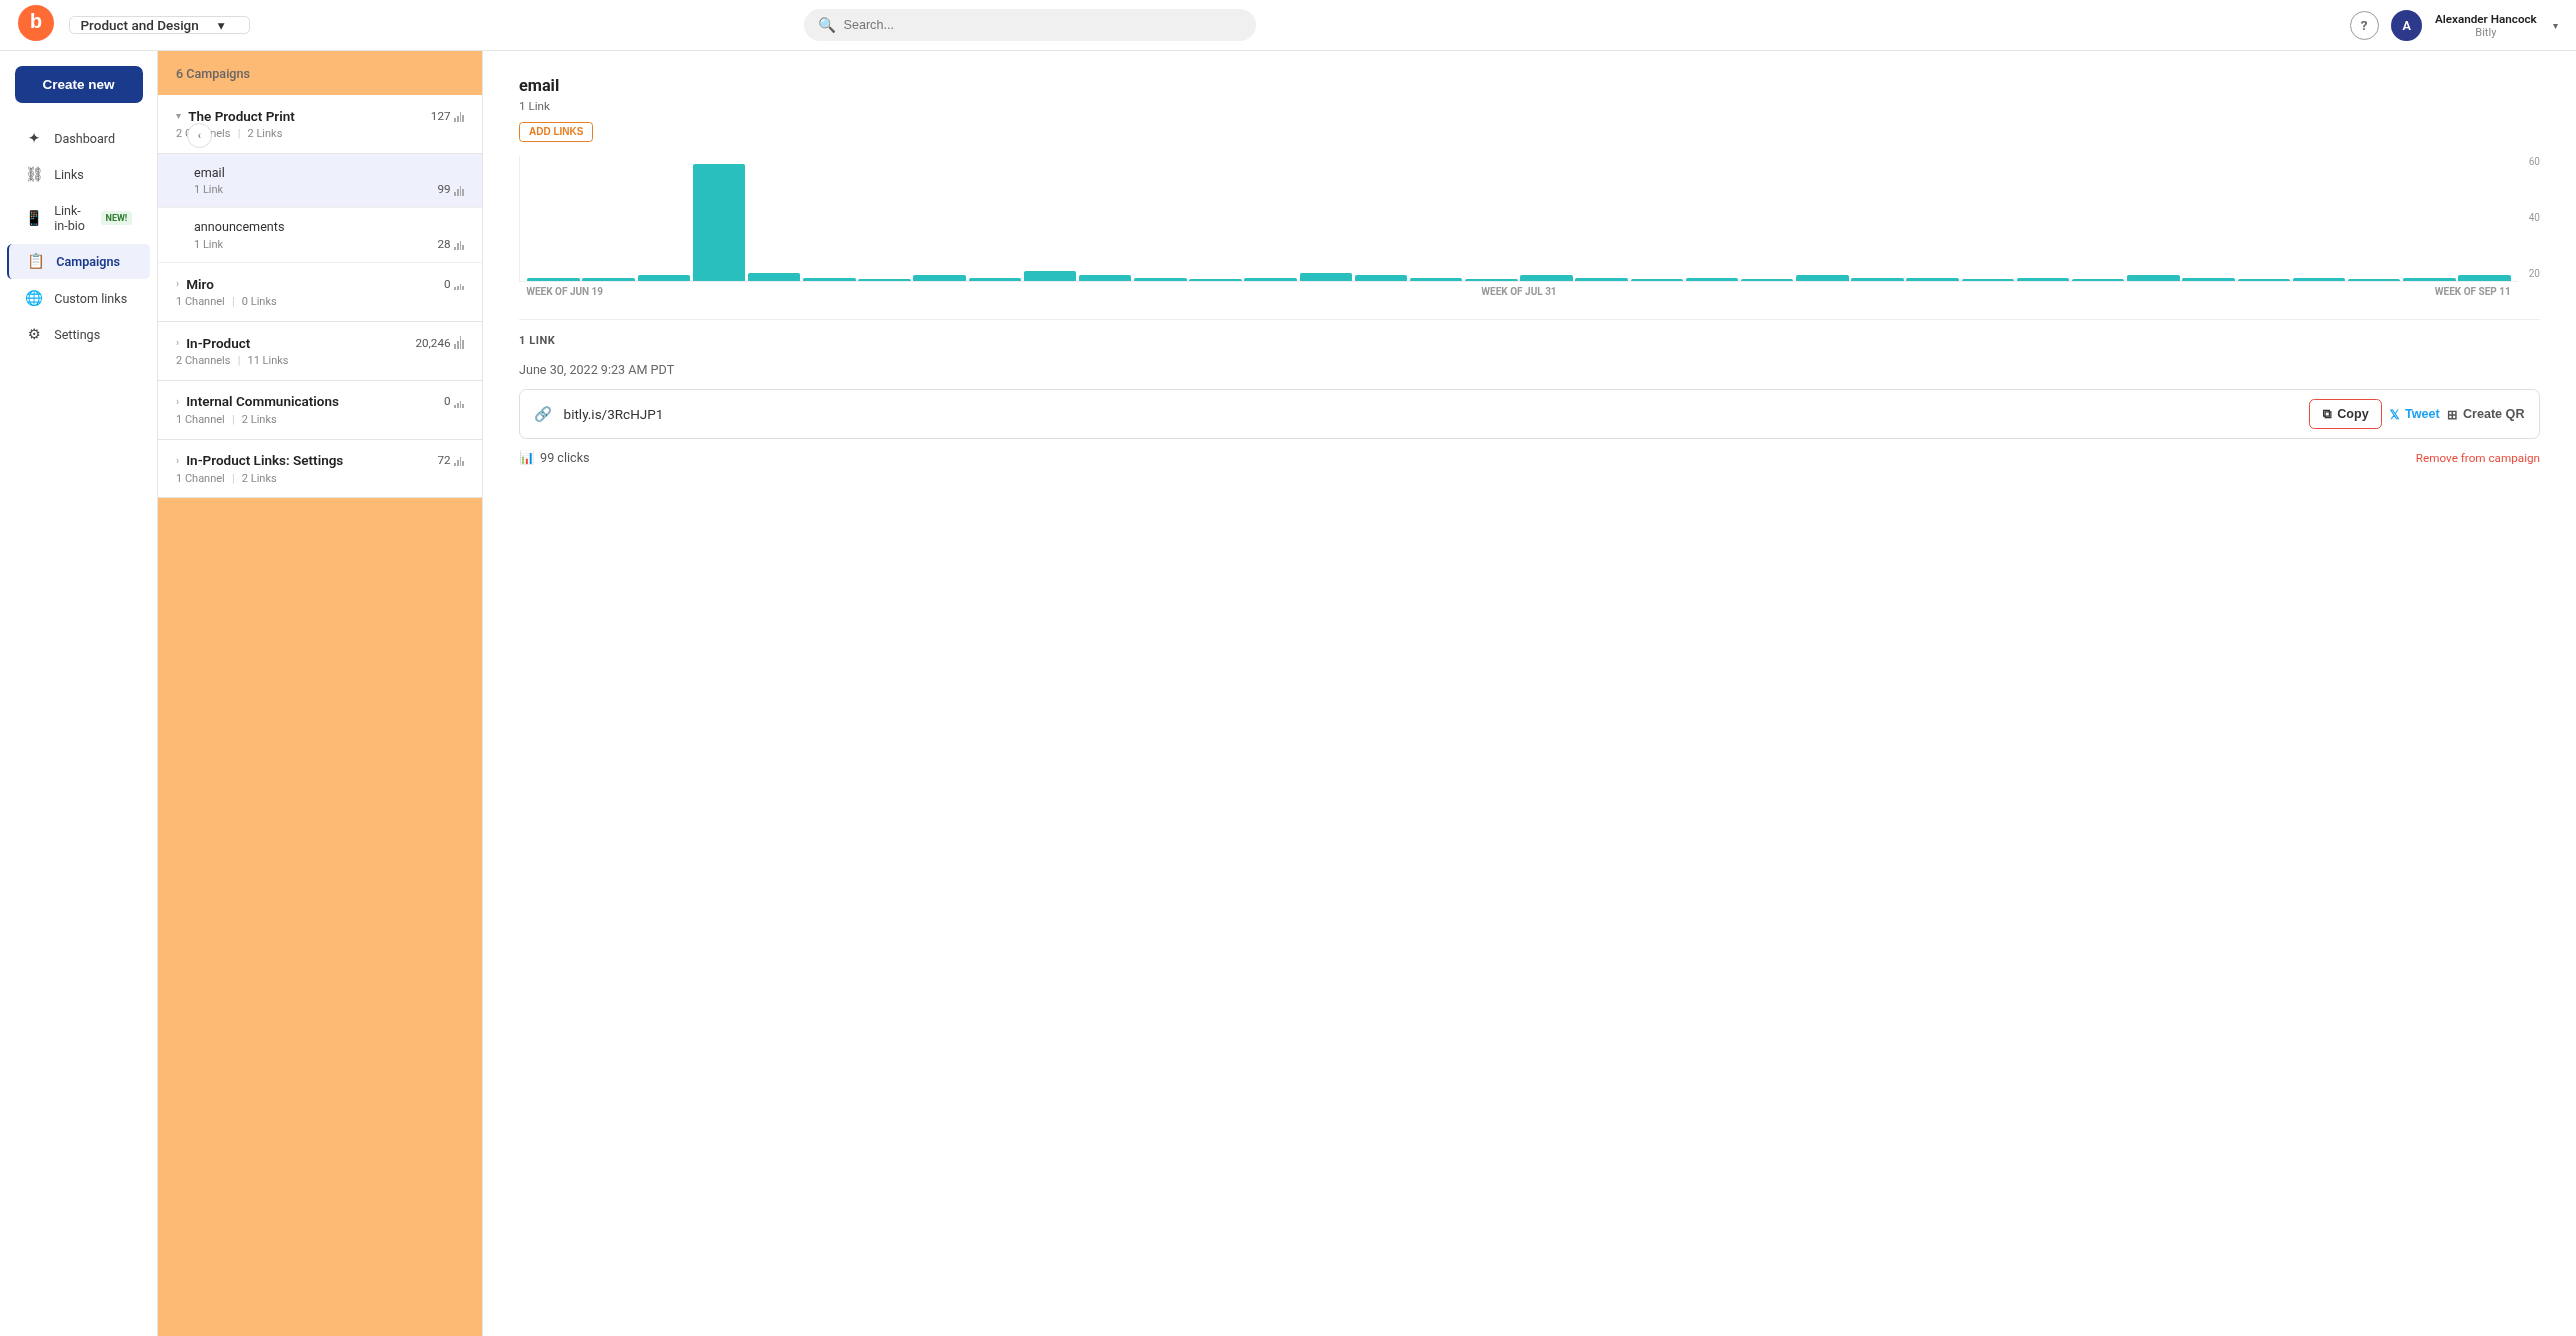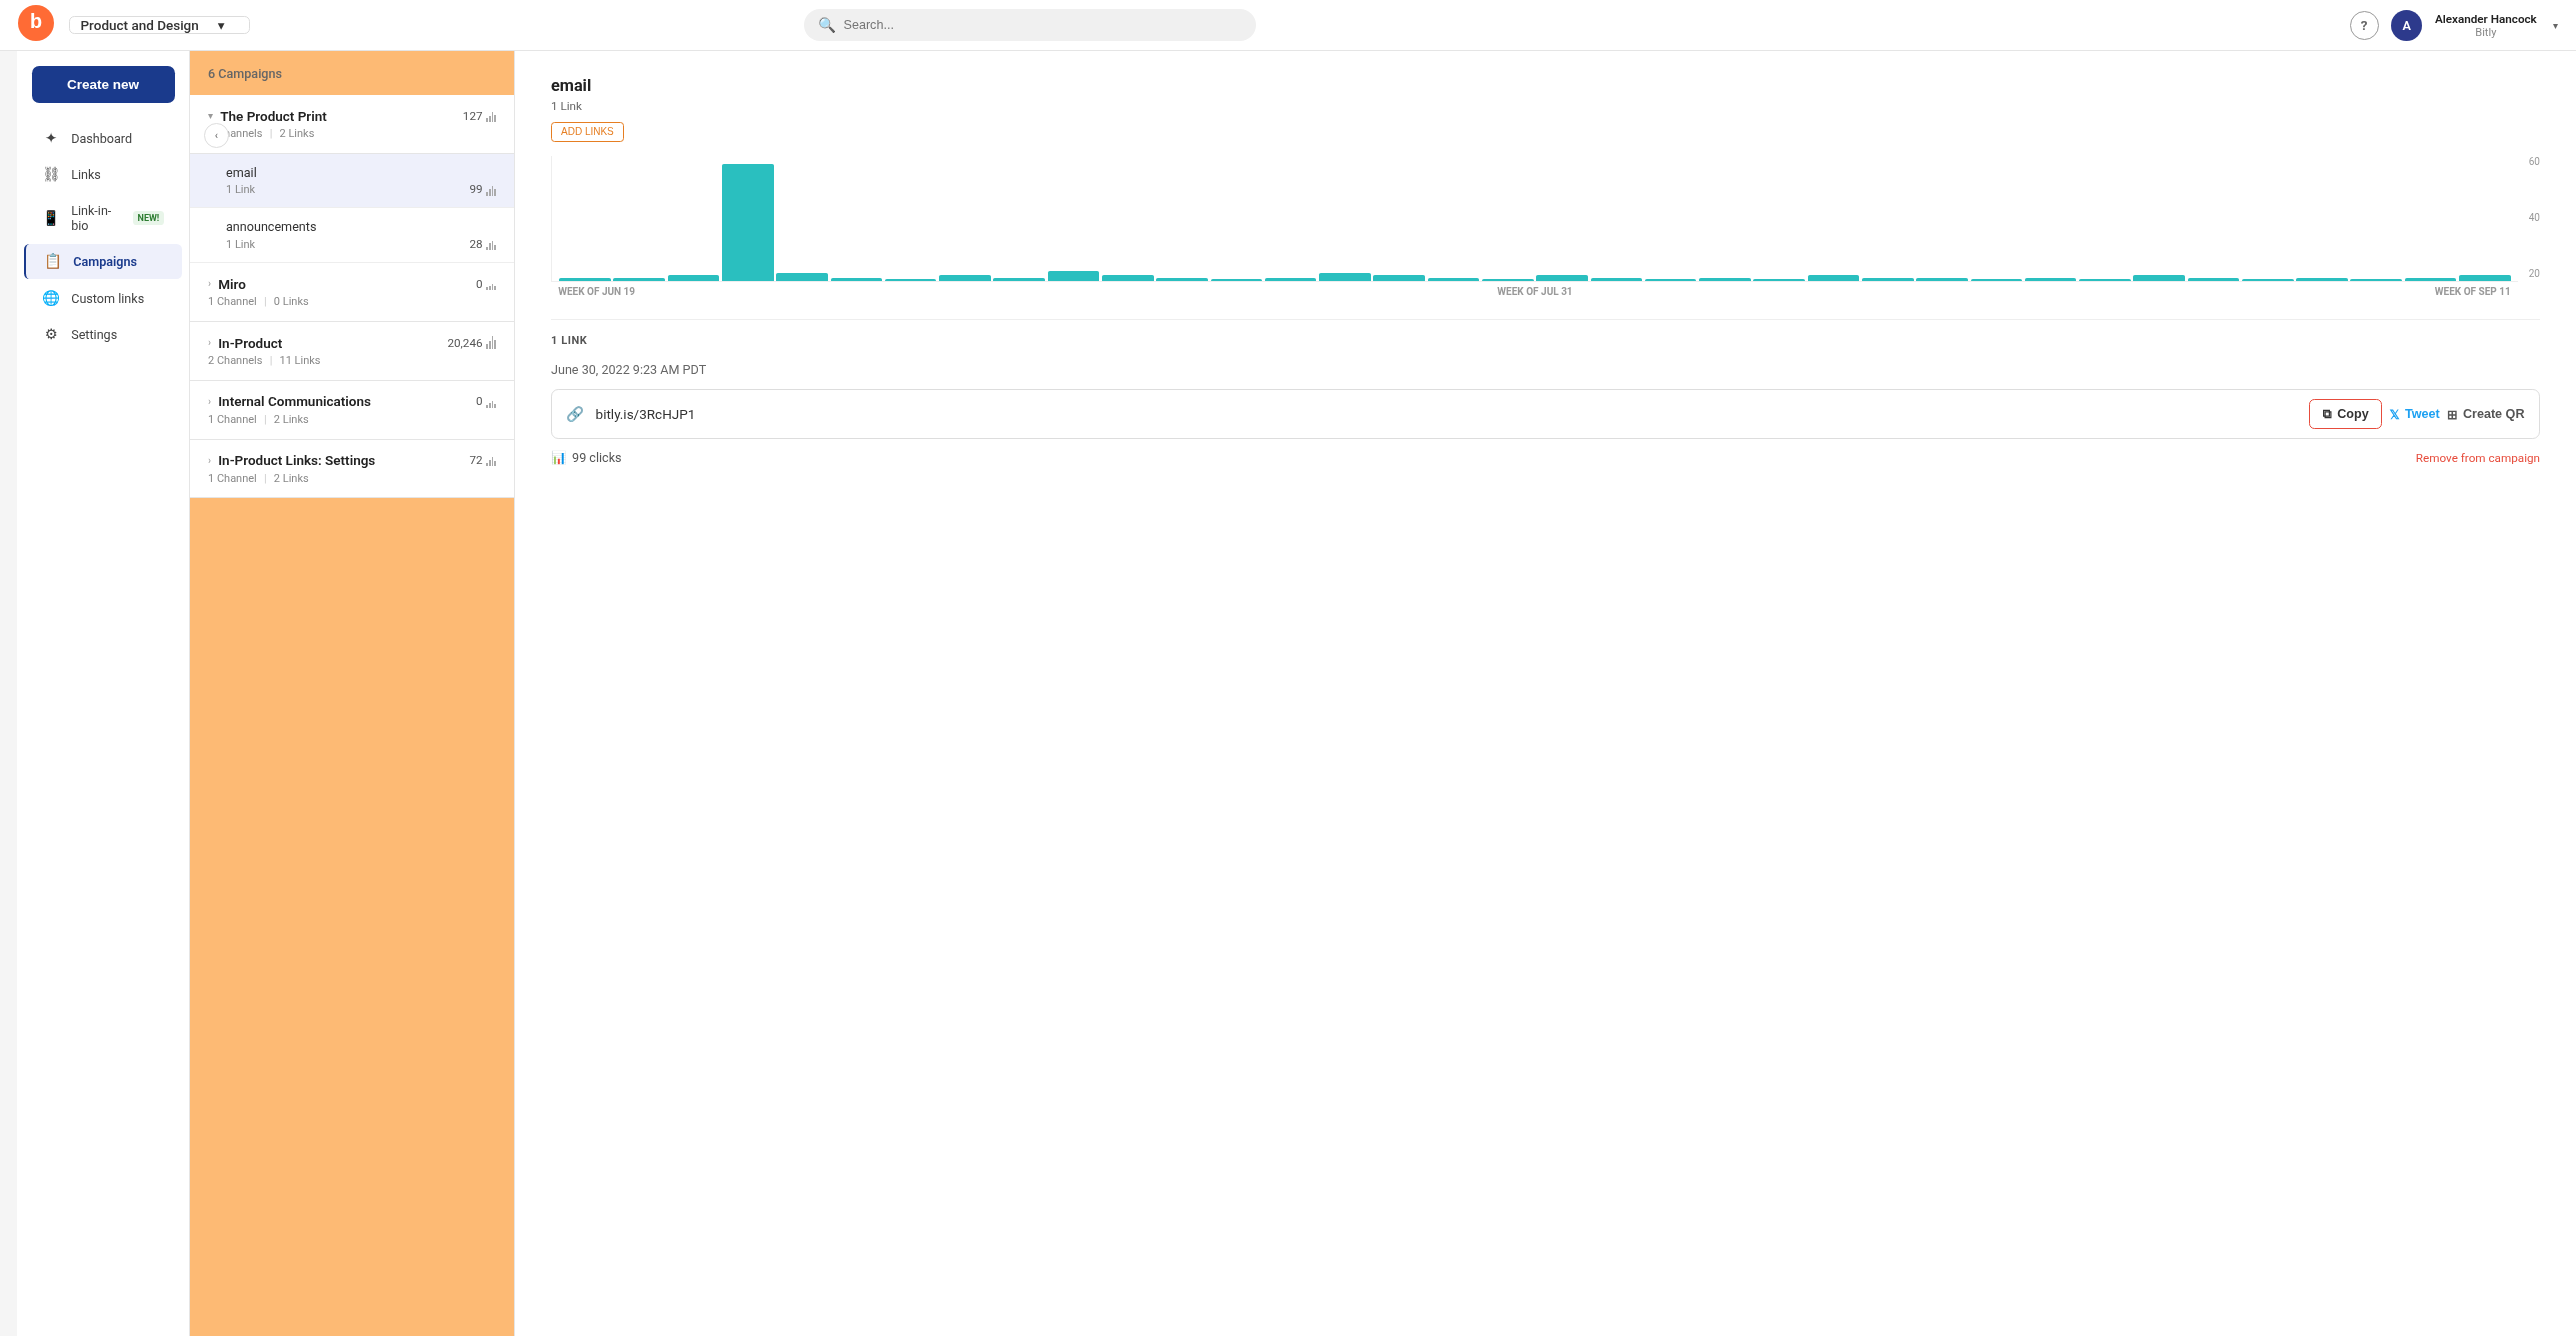--- a/index.html
+++ b/index.html
@@ -34,22 +34,22 @@
     .user-info { display: flex; flex-direction: column; }
     .user-name { font-size: 11.7px; font-weight: 600; color: #222; }
     .user-company { font-size: 11px; color: #888; text-align: center; }
     .chevron-down { font-size: 10px; color: #666; margin-left: 3.6px; }
 
     
     .main-layout { display: flex; flex: 1; overflow: hidden; }
 
     
     .sidebar {
-      width: 173px; background: #fff; border-right: 0.9px solid #e5e5e5;
-      display: flex; flex-direction: column; padding: 14.5px 0; flex-shrink: 0; margin-left: 17px;
+      width: 158px; background: #fff; border-right: 0.9px solid #e5e5e5;
+      display: flex; flex-direction: column; padding: 14.5px 0; flex-shrink: 0;
     }
     .create-new-btn {
       margin: 0 14.5px 18px; background: #1a3a8c; color: #fff; border: none;
       border-radius: 7.2px; padding: 11px; font-size: 13.5px; font-weight: 600; cursor: pointer; text-align: center;
     }
     .sidebar-nav { list-style: none; }
     .sidebar-nav-item {
       display: flex; align-items: center; gap: 11px; padding: 9px 18px;
       font-size: 12.6px; color: #444; cursor: pointer; border-radius: 5.4px; margin: 0 7.2px 1.8px;
     }
@@ -89,21 +89,21 @@
     .channel-item.selected { background: #eef0fb; }
     .channel-name { font-size: 12.6px; color: #333; margin-bottom: 2.7px; }
     .channel-meta { font-size: 11px; color: #888; display: flex; align-items: center; justify-content: space-between; }
 
     
     .detail-panel { flex: 1; background: #fff; overflow-y: auto; padding: 25px 36px; }
     .detail-channel-title { font-size: 16.3px; font-weight: 700; color: #222; margin-bottom: 3.6px; }
     .detail-channel-links { font-size: 11.7px; color: #666; margin-bottom: 9px; }
     .add-links-btn {
       border: 1.4px solid #e67e22; color: #e67e22; background: #fff; border-radius: 3.6px;
-      padding: 3.6px 9px; font-size: 10px; font-weight: 400; cursor: pointer; text-transform: uppercase; margin-bottom: 14.5px; display: inline-block; text-align: center;
+      padding: 3.6px 9px; font-size: 10px; font-weight: 700; cursor: pointer; text-transform: uppercase; margin-bottom: 14.5px; display: inline-block; text-align: center;
     }
     .total-engagements { font-size: 20px; color: #222; margin-bottom: 18px; }
     .total-engagements strong { font-size: 25px; font-weight: 800; }
 
     
     .chart-container { position: relative; margin-bottom: 22px; }
     .chart-area { display: flex; align-items: flex-end; height: 126px; border-left: 0.9px solid #eee; border-bottom: 0.9px solid #eee; gap: 2.7px; padding: 0 7.2px; position: relative; }
     .chart-bar { background: #2abfbf; border-radius: 1.8px 1.8px 0 0; min-width: 5.4px; }
     .chart-y-label { font-size: 10px; color: #999; }
     .chart-x-labels { display: flex; justify-content: space-between; padding: 3.6px 7.2px 0; }

